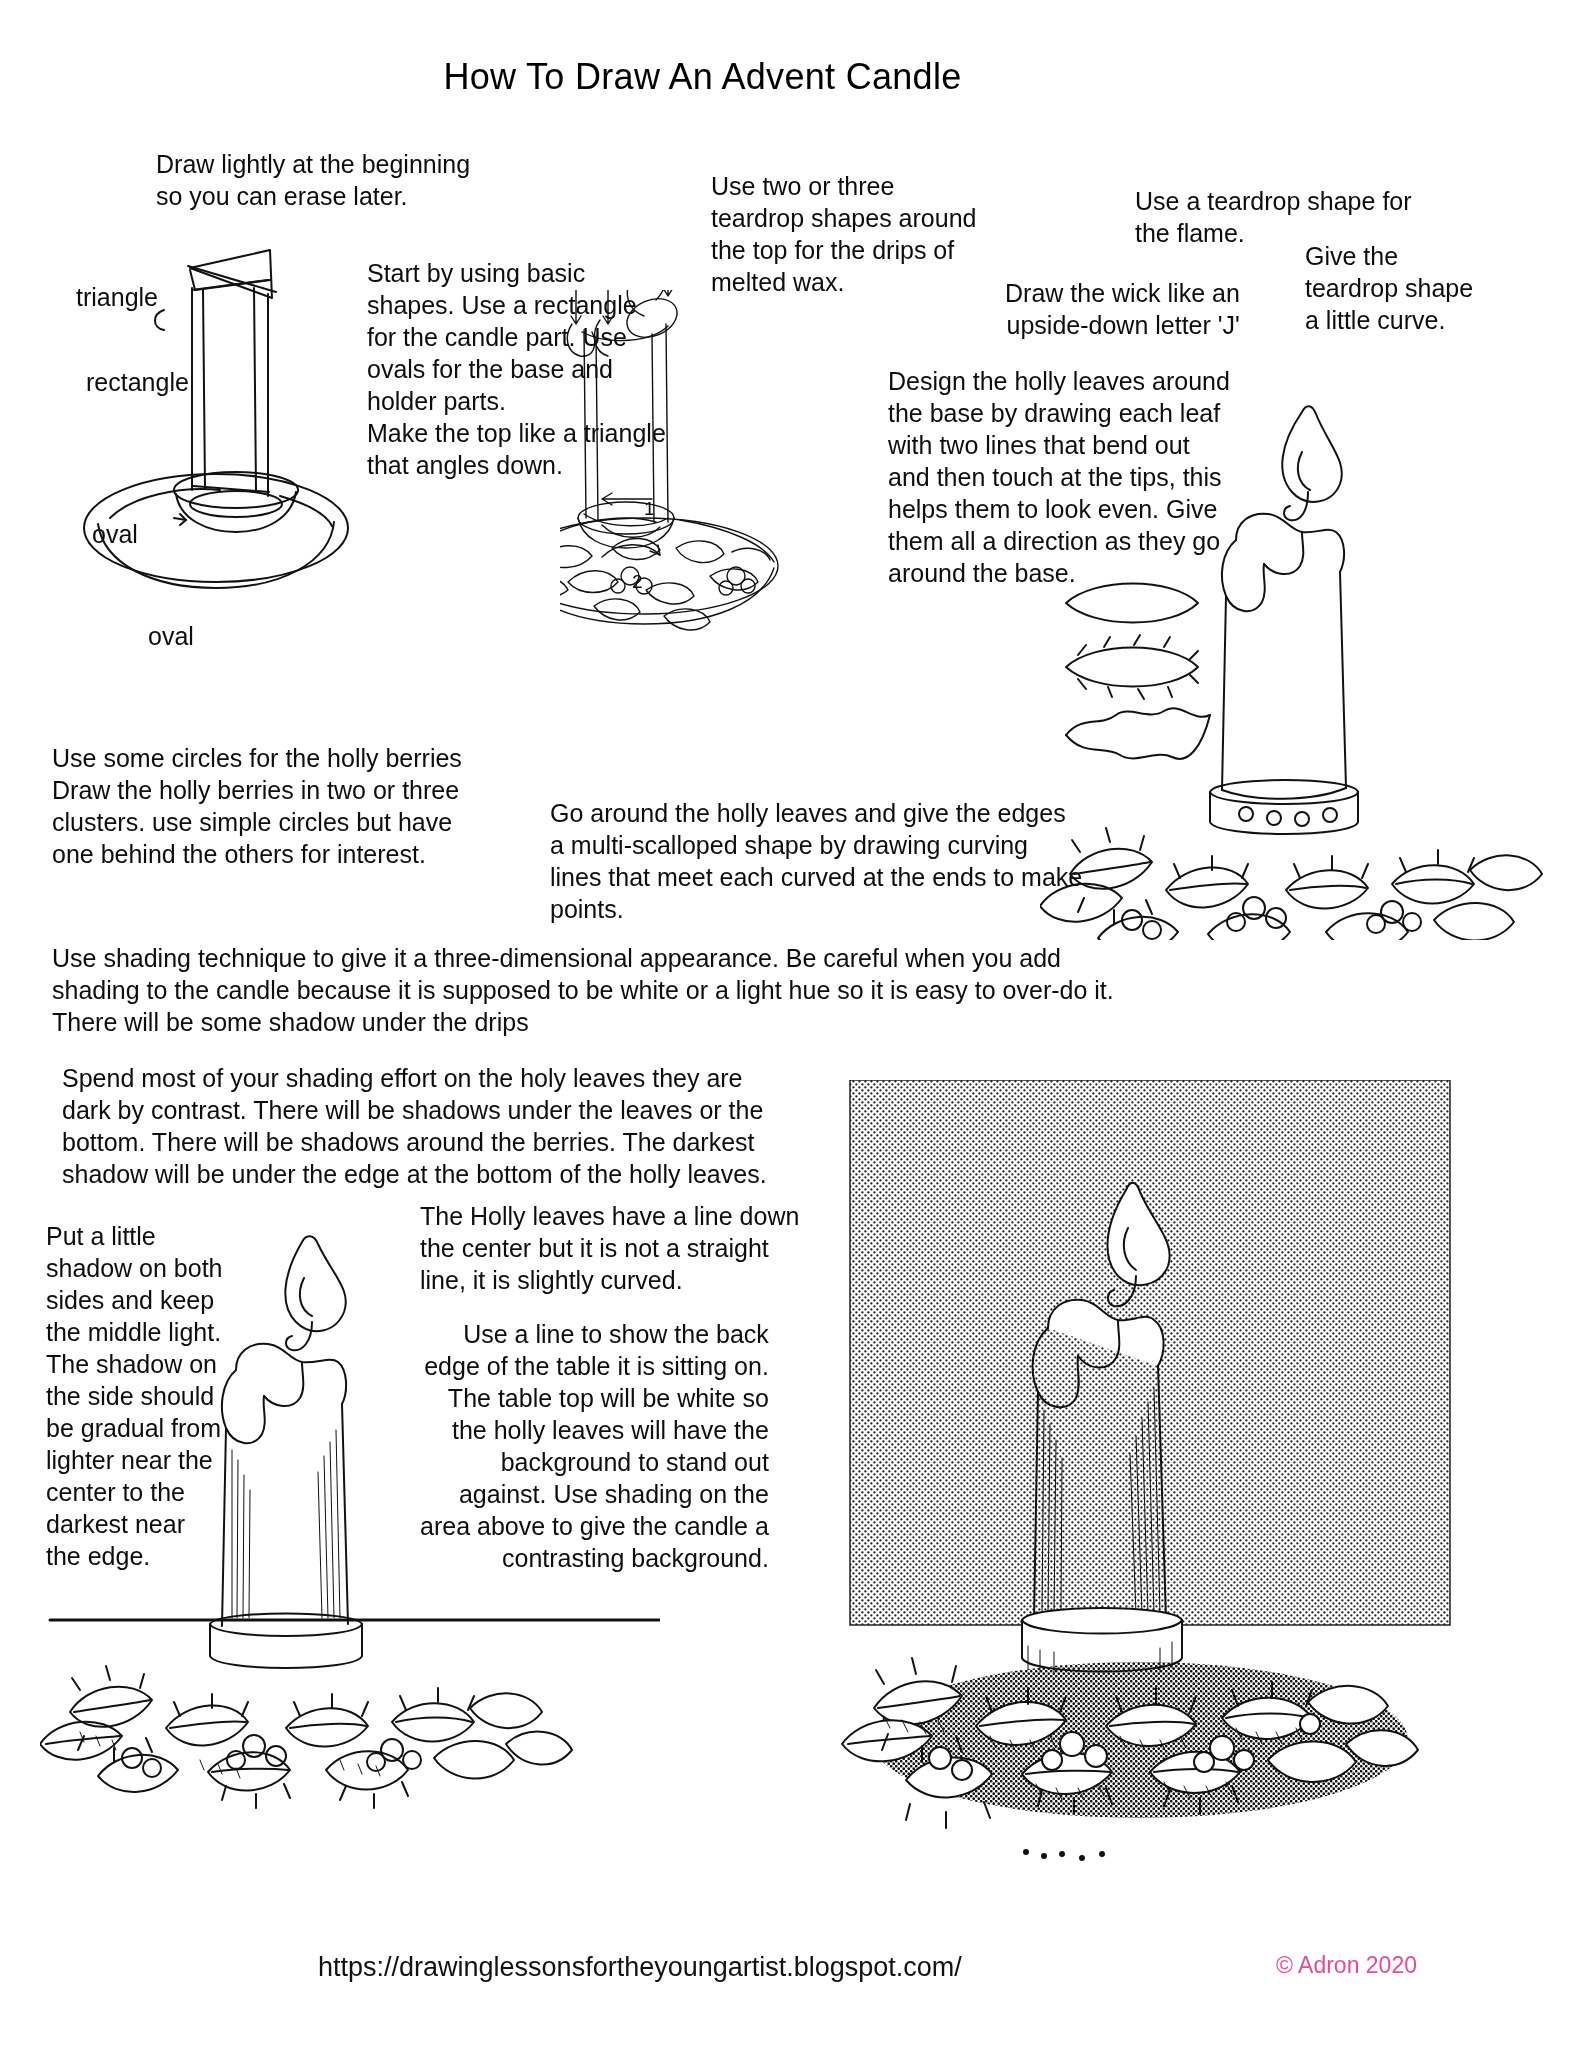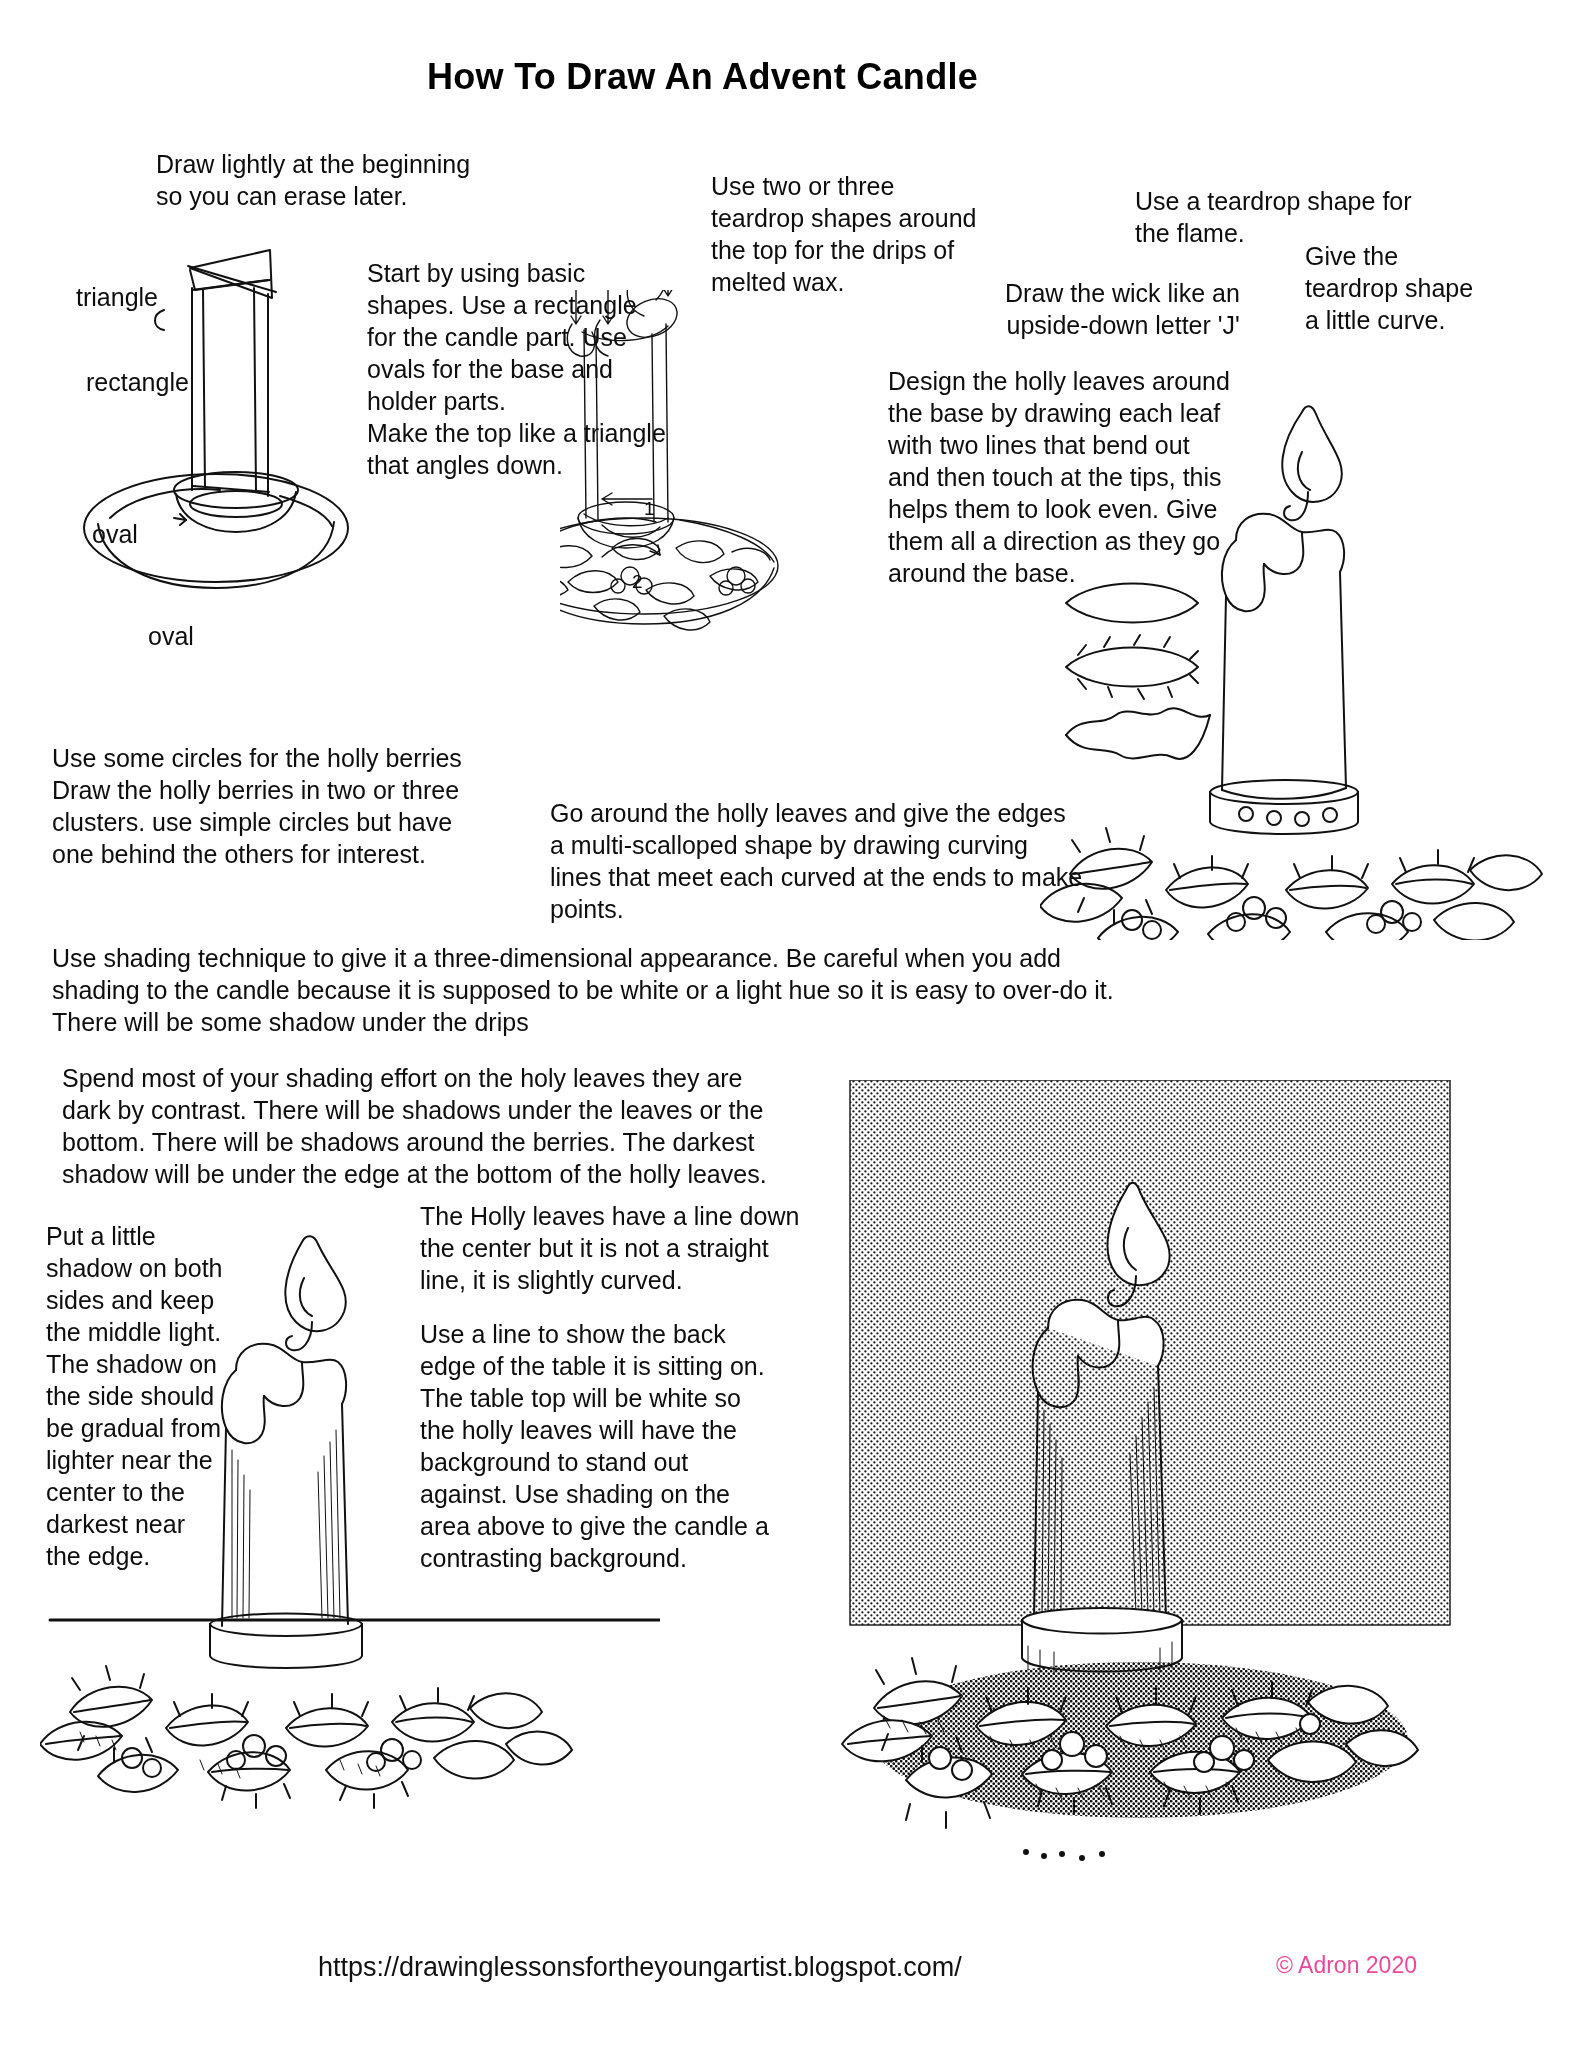--- a/index.html
+++ b/index.html
@@ -24,21 +24,21 @@
     color: #0d0d0d;
     white-space: pre-wrap;
   }
   #title {
     position: absolute;
     top: 56px;
     left: 0;
     width: 1405px;
     text-align: center;
     font-size: 36px;
-    font-weight: bold;
+    font-weight: normal;
     letter-spacing: 0.3px;
     color: #000;
   }
   .fs21 { font-size: 25px; }
   .footer-left {
     position: absolute;
     left: 318px;
     top: 1952px;
     font-size: 27px;
     color: #111;
@@ -137,21 +137,21 @@
 be gradual from
 lighter near the
 center to the
 darkest near
 the edge.</div>
 
   <div class="t fs21" style="left:420px; top:1200px;">The Holly leaves have a line down
 the center but it is not a straight
 line, it is slightly curved.</div>
 
-  <div class="t fs21" style="left:420px; top:1318px;">Use a line to show the back
+  <div class="t fs21" style="left:420px; top:1318px;text-align:right;">Use a line to show the back
 edge of the table it is sitting on.
 The table top will be white so
 the holly leaves will have the
 background to stand out
 against. Use shading on the
 area above to give the candle a
 contrasting background.</div>
 
   <div class="t fs21" style="left:76px; top:281px;text-align:center;">triangle</div>
   <div class="t fs21" style="left:86px; top:366px;">rectangle</div>

